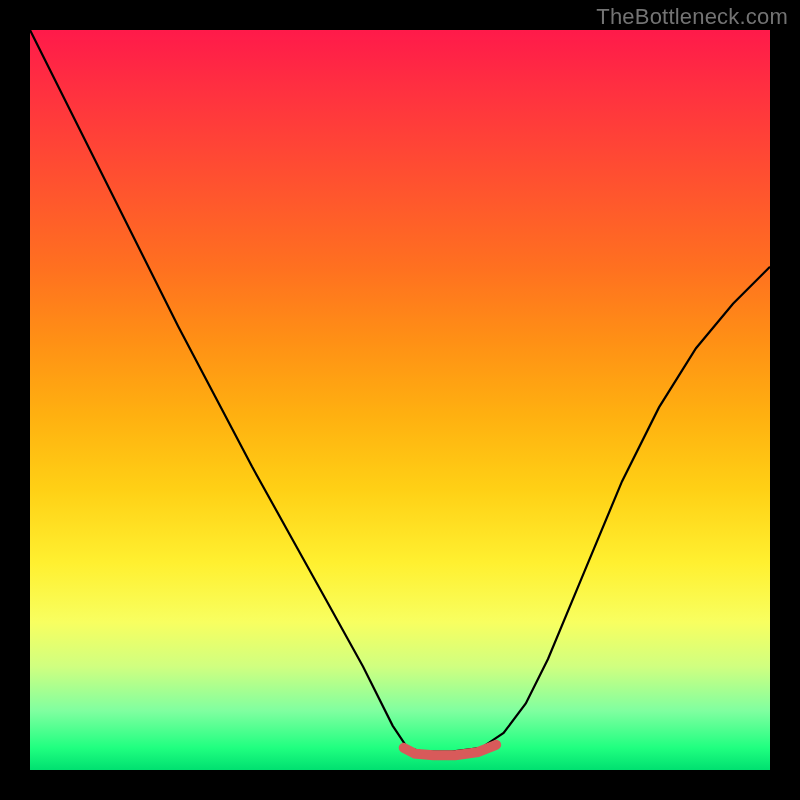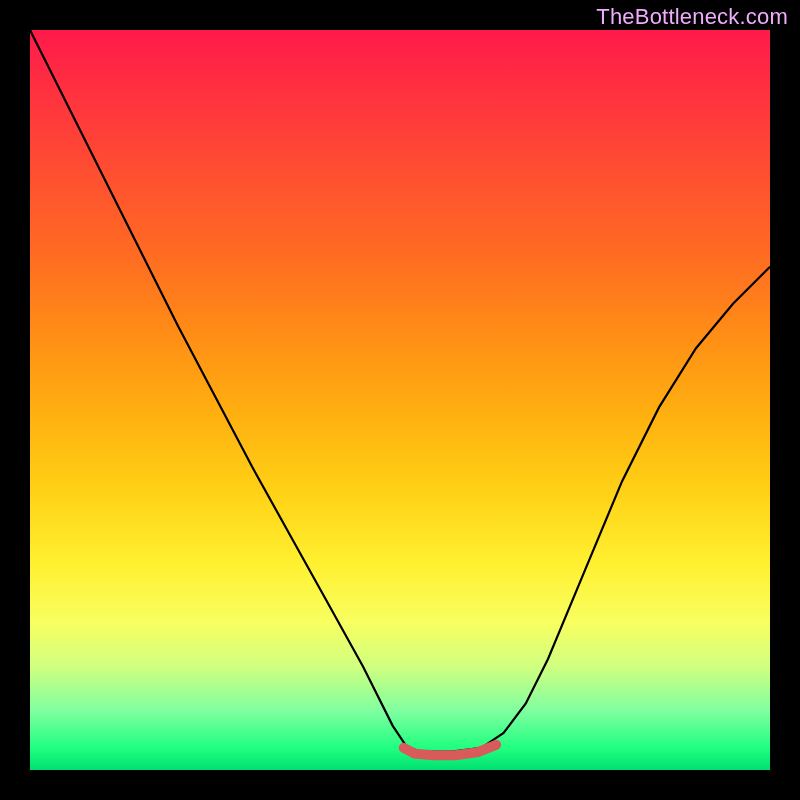--- a/index.html
+++ b/index.html
@@ -8,21 +8,21 @@
     width: 800px;
     height: 800px;
     background: #000;
     font-family: Arial, Helvetica, sans-serif;
     position: relative;
   }
   .watermark {
     position: absolute;
     top: 4px;
     right: 12px;
-    color: #f0abfc;
+    color: #737373;
     font-size: 22px;
     font-weight: 500;
     z-index: 5;
     letter-spacing: 0.2px;
   }
   .plot-canvas {
     position: absolute;
     left: 30px;
     top: 30px;
     width: 740px;

